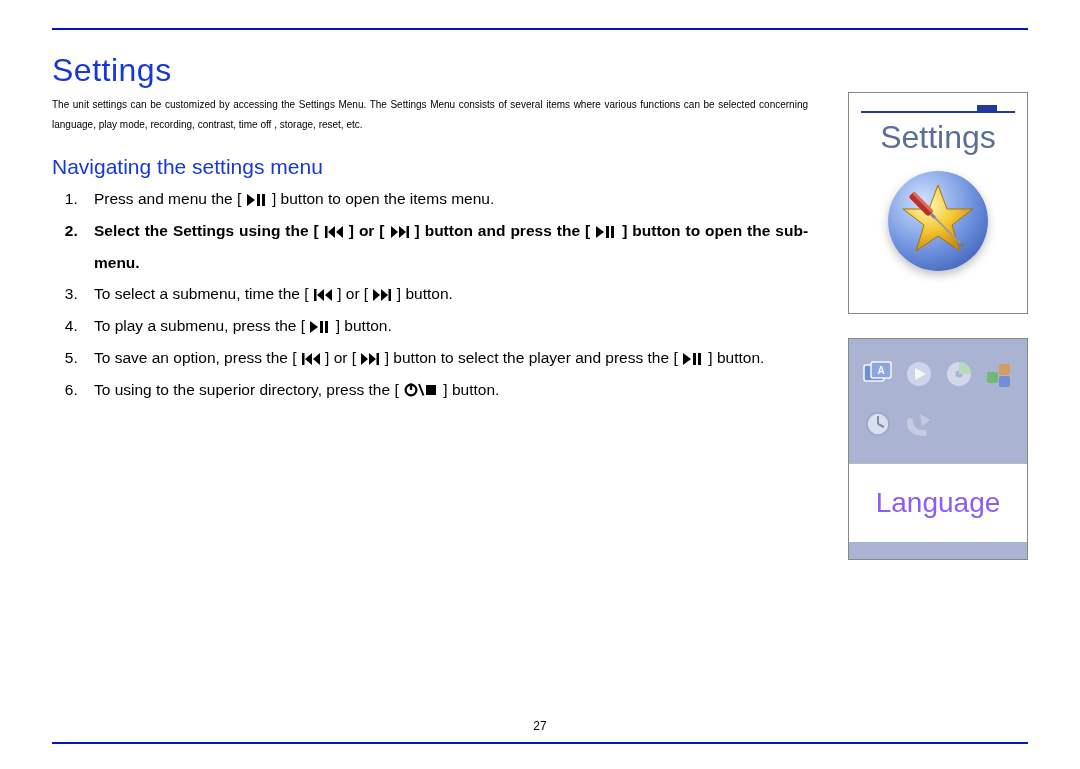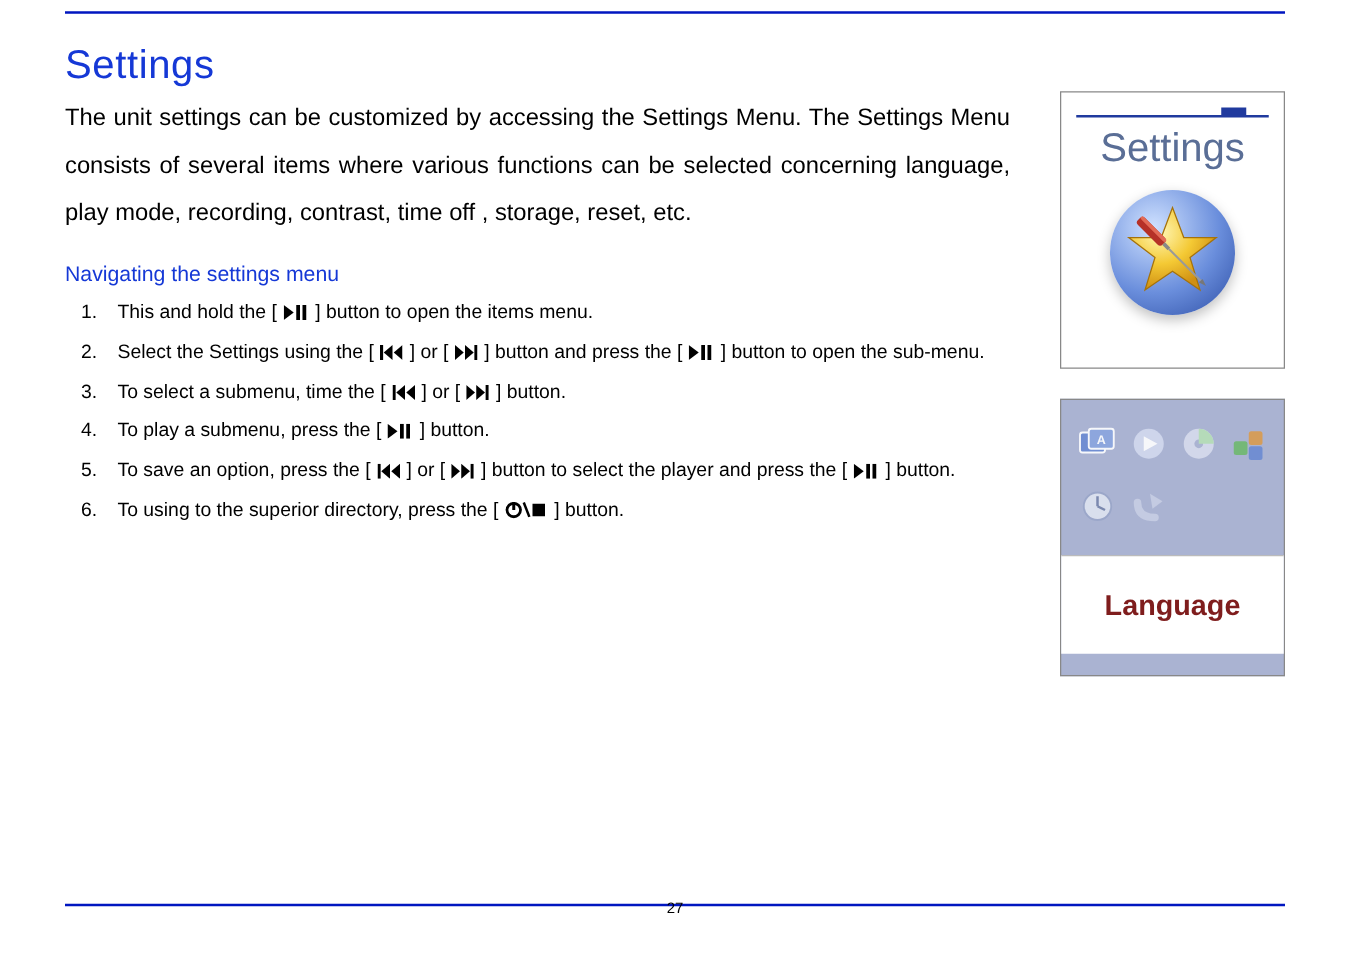--- a/index.html
+++ b/index.html
@@ -7,21 +7,21 @@
     padding: 0;
     background: #fff;
     font-family: Arial, Helvetica, sans-serif;
     color: #000;
   }
   .page {
     position: relative;
     width: 1080px;
     height: 769px;
     box-sizing: border-box;
-    padding: 9px 52px 30px 52px;
+    padding: 28px 52px 30px 52px;
   }
   .hr-top, .hr-bottom {
     border: none;
     border-top: 2px solid #0016c0;
     margin: 0;
   }
   .hr-top { margin-bottom: 22px; }
   .hr-bottom { margin-top: 0; }
   .content-wrap {
     display: flex;
@@ -43,26 +43,26 @@
   h1.title {
     font-size: 32px;
     font-weight: normal;
     color: #1538d6;
     margin: 0 0 6px 0;
     letter-spacing: 0.5px;
   }
   .justify {
     text-align: justify;
     text-justify: inter-word;
-    font-size: 19px;
+    font-size: 10px;
     line-height: 2.0;
     margin: 0 0 20px 0;
   }
   h2.subhead {
-    font-size: 17px;
+    font-size: 21px;
     font-weight: normal;
     color: #1538d6;
     margin: 14px 0 4px 0;
   }
   ol.steps {
     margin: 0;
     padding-left: 30px;
     font-size: 15.5px;
     line-height: 2.05;
   }
@@ -148,49 +148,49 @@
     justify-items: center;
   }
   .shot2 .mini { opacity: .9; }
   .shot2 .bottom {
     background:#fff;
     height: 78px;
     display:flex; align-items:center; justify-content:center;
     border-top: 1px solid #bbb;
   }
   .shot2 .bottom span {
-    font-size: 23px; color:#7f1d1d; font-weight:700;
+    font-size: 28px; color:#8b5cf6; font-weight:400;
   }
 </style>
 </head>
 <body>
 
 <div class="page">
   <hr class="hr-top">
 
   <div class="content-wrap">
     <div class="maincol">
       <h1 class="title">Settings</h1>
 
       <p class="justify">The unit settings can be customized by accessing the Settings Menu. The Settings Menu consists of several items where various functions can be selected concerning language, play mode, recording, contrast, time off , storage, reset, etc.</p>
 
       <h2 class="subhead">Navigating the settings menu</h2>
 
 
       <ol class="steps">
         <li>
-          <span>This and hold the [</span>
+          <span>Press and menu the [</span>
           <svg class="inline-icon" width="20" height="12" viewBox="0 0 20 12">
               <polygon points="0,0 8,6 0,12" fill="#000"></polygon>
               <rect x="10" y="0" width="3" height="12" fill="#000"></rect>
               <rect x="15" y="0" width="3" height="12" fill="#000"></rect>
             </svg>
           <span>] button to open the items menu.</span>
         </li>
-        <li style="text-align:justify;">
+        <li style="text-align:justify;font-weight:bold;">
           <span>Select the Settings using the [</span>
           <svg class="inline-icon" width="18" height="12" viewBox="0 0 18 12">
               <rect x="0" y="0" width="2.5" height="12" fill="#000"></rect>
               <polygon points="10,0 3,6 10,12" fill="#000"></polygon>
               <polygon points="18,0 11,6 18,12" fill="#000"></polygon>
             </svg>
           <span>] or [</span>
           <svg class="inline-icon" width="18" height="12" viewBox="0 0 18 12">
               <polygon points="0,0 7,6 0,12" fill="#000"></polygon>
               <polygon points="8,0 15,6 8,12" fill="#000"></polygon>

